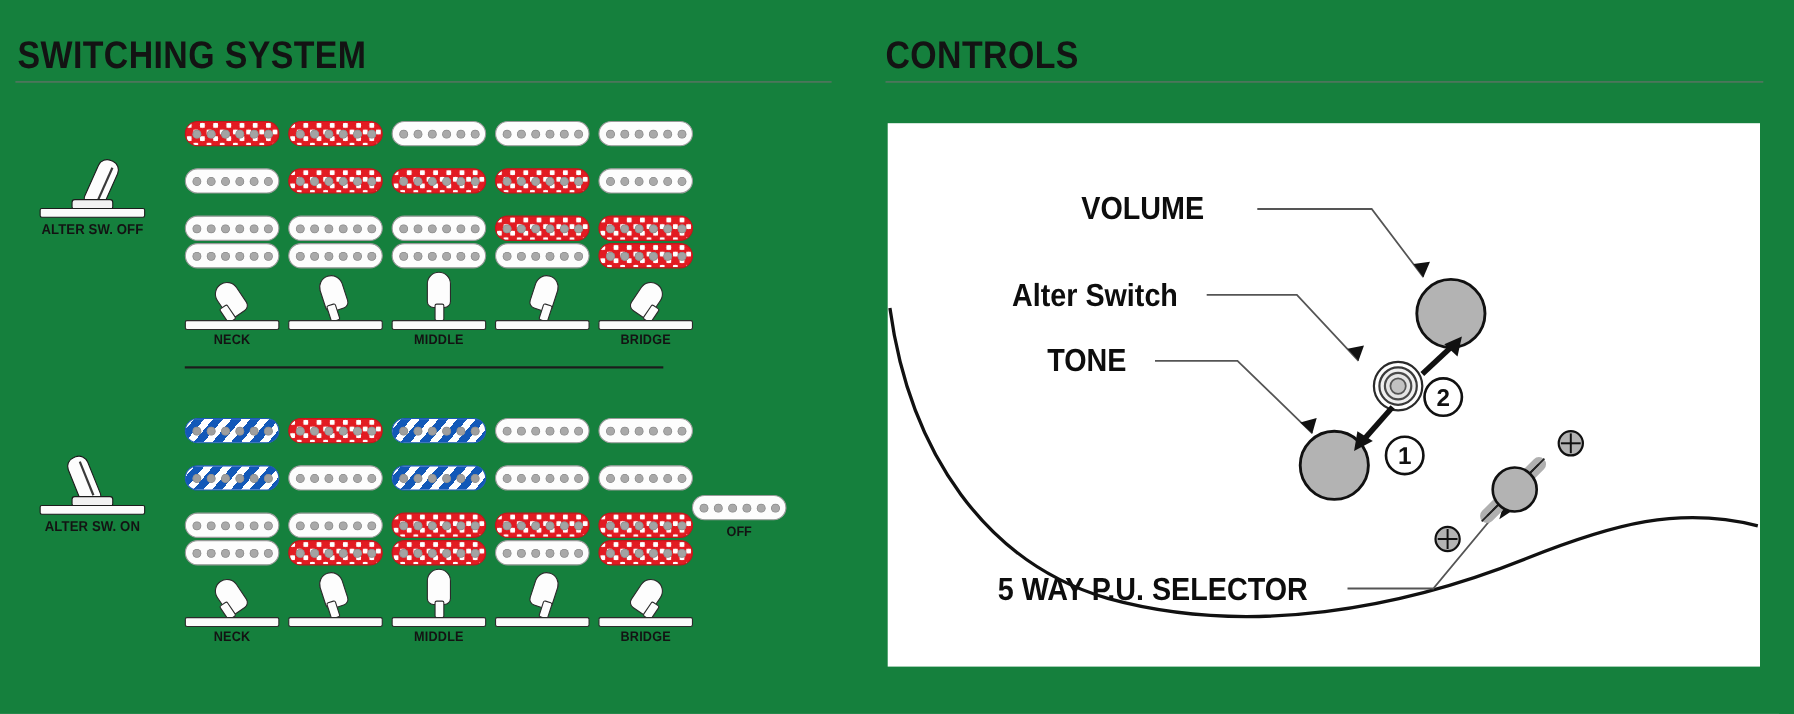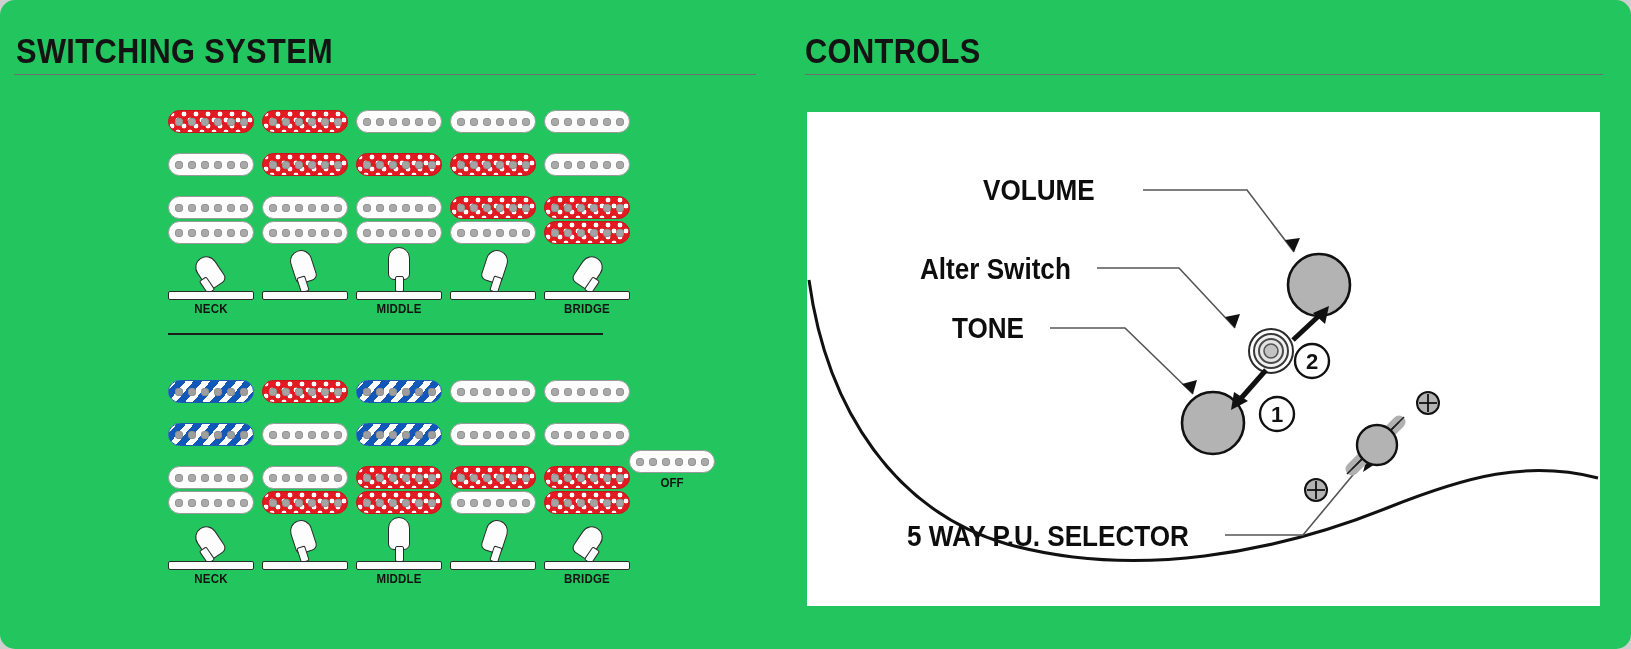--- a/index.html
+++ b/index.html
@@ -4,21 +4,21 @@
 <title>Switching System / Controls</title>
 <style>
   * { box-sizing: border-box; }
   html, body {
     margin: 0; padding: 0;
     width: 1631px; height: 649px;
     background: #cfcfcf;
     font-family: "Liberation Sans", sans-serif;
     overflow: hidden;
   }
-  .page { position: relative; width: 1631px; height: 649px; background: #22c55e; border-radius: 15px; }
+  .page { position: relative; width: 1631px; height: 649px; background: #15803d; }
 
   
   .panel { position: absolute; top: 0; height: 649px; }
   .panel-left  { left: 0;    width: 800px; }
   .panel-right { left: 789px; width: 831px; }
 
   .panel-title {
     font-weight: 700;
     font-size: 35px;
     letter-spacing: 0.4px;
@@ -169,20 +169,30 @@
 </head>
 <body>
 
 <div class="page">
 
   <section class="panel panel-left">
     <h1 class="panel-title title-left">SWITCHING SYSTEM</h1>
     <div class="rule rule-left"></div>
 
     <div class="sw-area" id="sw-area">
+        <div class="alter-block" style="left: 20px; top: 48px;">
+          <div class="toggle off">
+            <div class="lever">
+              <span class="crease"></span>
+            </div>
+            <div class="collar"></div>
+            <div class="base"></div>
+          </div>
+          <div class="alter-label">ALTER SW. OFF</div>
+        </div>
         <div class="col" style="left: 168px; top: 0px;">
           <div class="cell" style="top: 22px;">
             <div class="pu red">
               <span class="pole"></span>
               <span class="pole"></span>
               <span class="pole"></span>
               <span class="pole"></span>
               <span class="pole"></span>
               <span class="pole"></span>
             </div>
@@ -416,20 +426,30 @@
             </div>
           </div>
           <div class="cell" style="top: 158px;">
             <div class="lever5 p5">
               <div class="knob"></div>
               <div class="stem"></div>
               <div class="plate"></div>
             </div>
           </div>
           <div class="pos-label" style="top: 214px;">BRIDGE</div>
+        </div>
+        <div class="alter-block" style="left: 20px; top: 318px;">
+          <div class="toggle on">
+            <div class="lever">
+              <span class="crease"></span>
+            </div>
+            <div class="collar"></div>
+            <div class="base"></div>
+          </div>
+          <div class="alter-label">ALTER SW. ON</div>
         </div>
         <div class="col" style="left: 168px; top: 270px;">
           <div class="cell" style="top: 22px;">
             <div class="pu blue">
               <span class="pole"></span>
               <span class="pole"></span>
               <span class="pole"></span>
               <span class="pole"></span>
               <span class="pole"></span>
               <span class="pole"></span>

